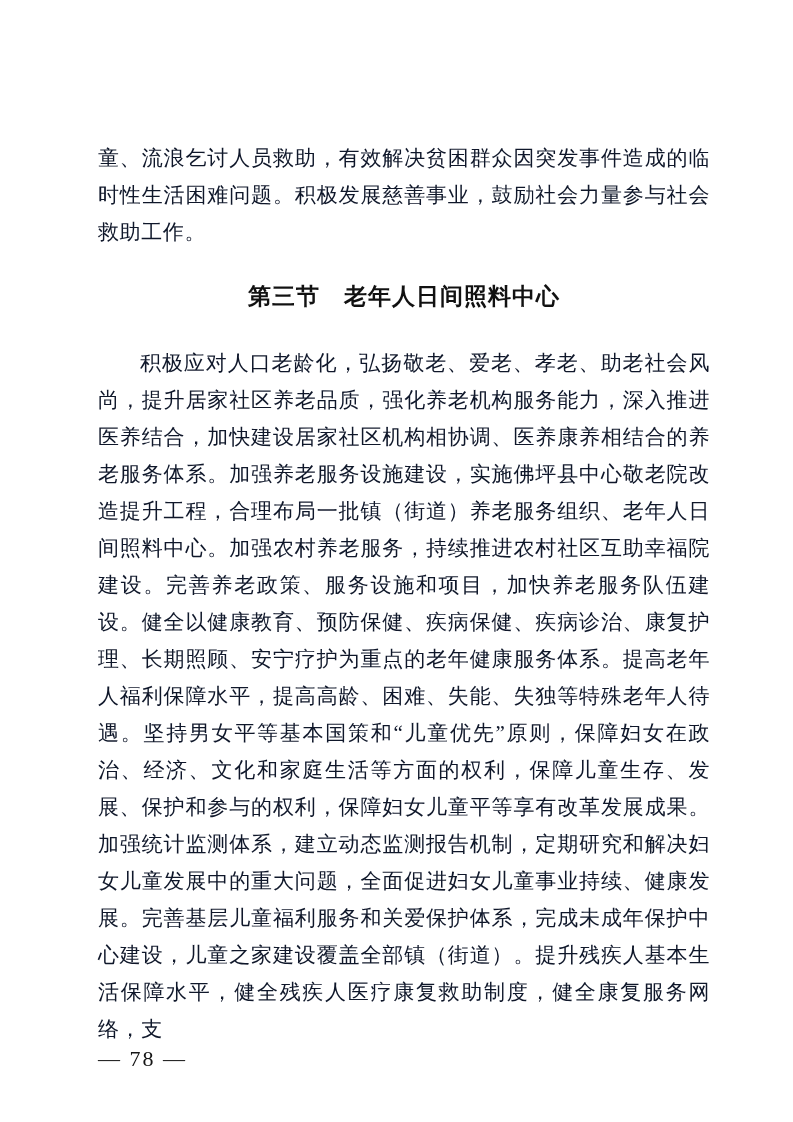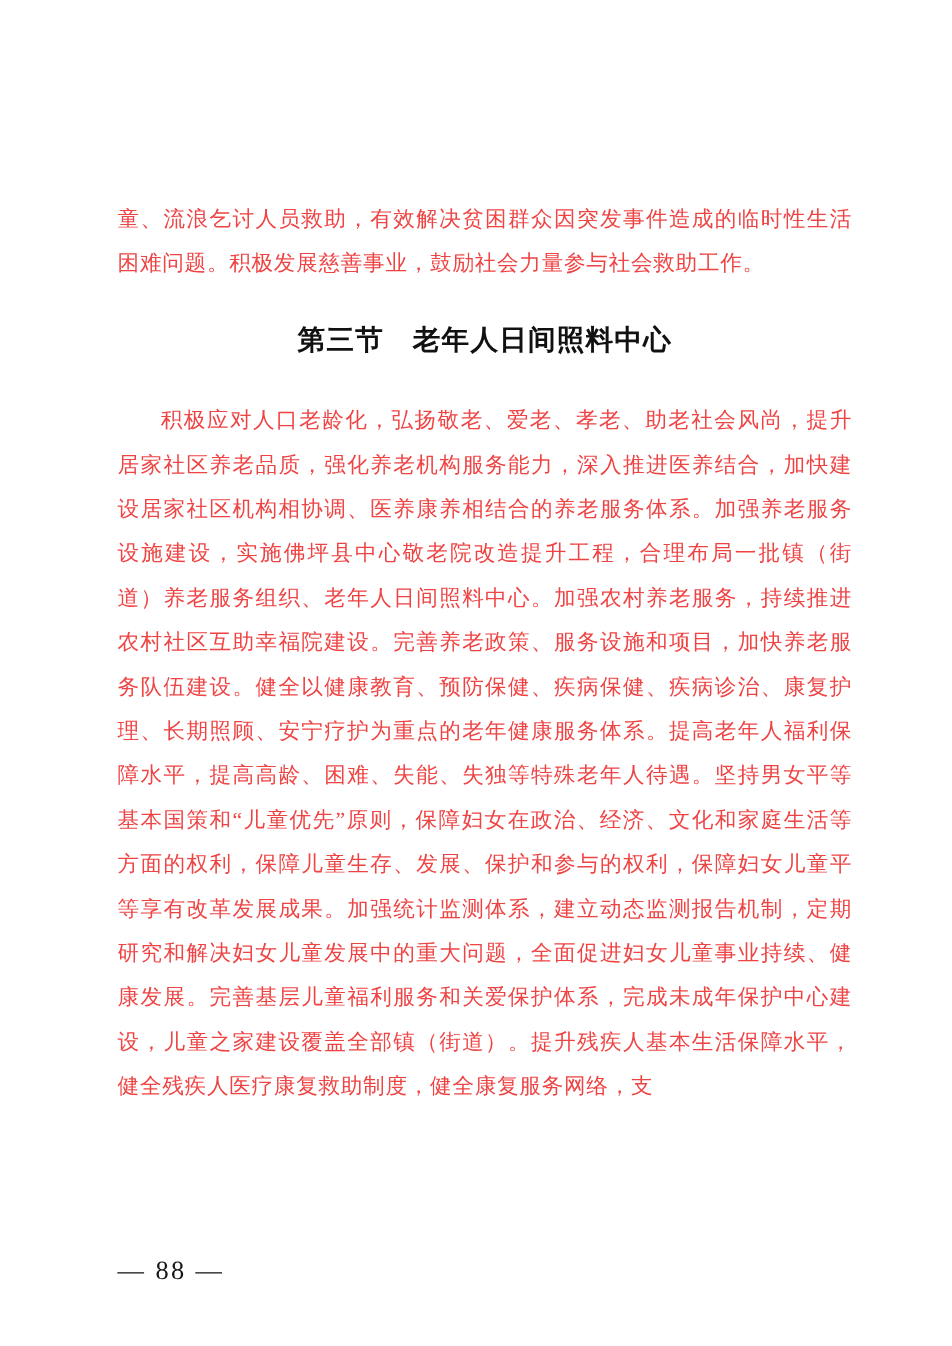--- a/index.html
+++ b/index.html
@@ -16,27 +16,26 @@
     background: #ffffff;
     overflow: hidden;
   }
   .content {
     position: absolute;
     top: 140px;
     left: 98px;
     width: 612px;
   }
   .para {
-    font-size: 18px;
+    font-size: 21px;
     line-height: 37px;
     letter-spacing: 0.6px;
     text-align: justify;
     text-justify: inter-ideograph;
-    color: #ef4444;
-    margin-top: 24px;
+    color: #0f172a;
   }
   .para.indent {
     text-indent: 2em;
   }
   .section-heading {
     font-size: 23px;
     font-weight: bold;
     line-height: 37px;
     text-align: center;
     letter-spacing: 1px;
@@ -55,14 +54,14 @@
 </style>
 </head>
 <body>
 
 <div class="page">
   <div class="content">
     <p class="para">童、流浪乞讨人员救助，有效解决贫困群众因突发事件造成的临时性生活困难问题。积极发展慈善事业，鼓励社会力量参与社会救助工作。</p>
     <h2 class="section-heading">第三节　老年人日间照料中心</h2>
     <p class="para indent">积极应对人口老龄化，弘扬敬老、爱老、孝老、助老社会风尚，提升居家社区养老品质，强化养老机构服务能力，深入推进医养结合，加快建设居家社区机构相协调、医养康养相结合的养老服务体系。加强养老服务设施建设，实施佛坪县中心敬老院改造提升工程，合理布局一批镇（街道）养老服务组织、老年人日间照料中心。加强农村养老服务，持续推进农村社区互助幸福院建设。完善养老政策、服务设施和项目，加快养老服务队伍建设。健全以健康教育、预防保健、疾病保健、疾病诊治、康复护理、长期照顾、安宁疗护为重点的老年健康服务体系。提高老年人福利保障水平，提高高龄、困难、失能、失独等特殊老年人待遇。坚持男女平等基本国策和“儿童优先”原则，保障妇女在政治、经济、文化和家庭生活等方面的权利，保障儿童生存、发展、保护和参与的权利，保障妇女儿童平等享有改革发展成果。加强统计监测体系，建立动态监测报告机制，定期研究和解决妇女儿童发展中的重大问题，全面促进妇女儿童事业持续、健康发展。完善基层儿童福利服务和关爱保护体系，完成未成年保护中心建设，儿童之家建设覆盖全部镇（街道）。提升残疾人基本生活保障水平，健全残疾人医疗康复救助制度，健全康复服务网络，支</p>
   </div>
-  <div class="page-number">— 88 —</div>
+  <div class="page-number">— 78 —</div>
 </div>
 
 </body></html>

